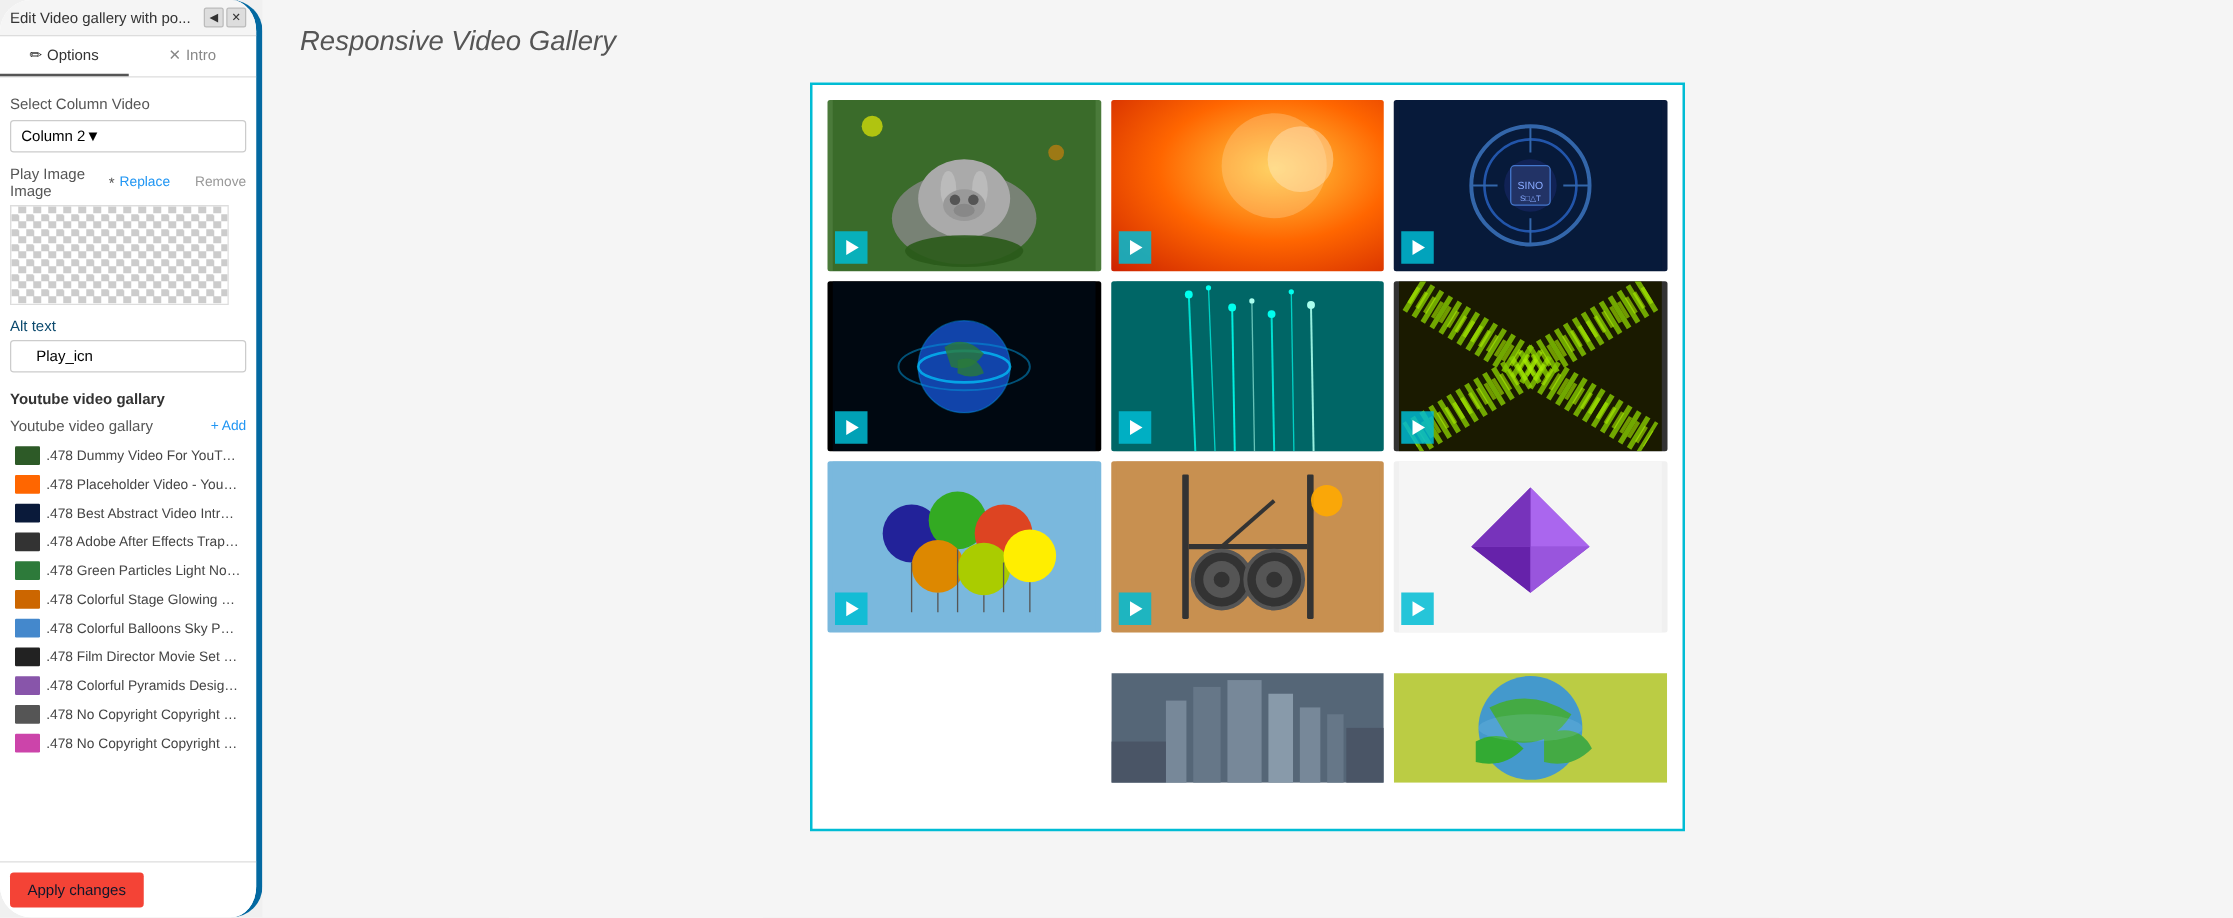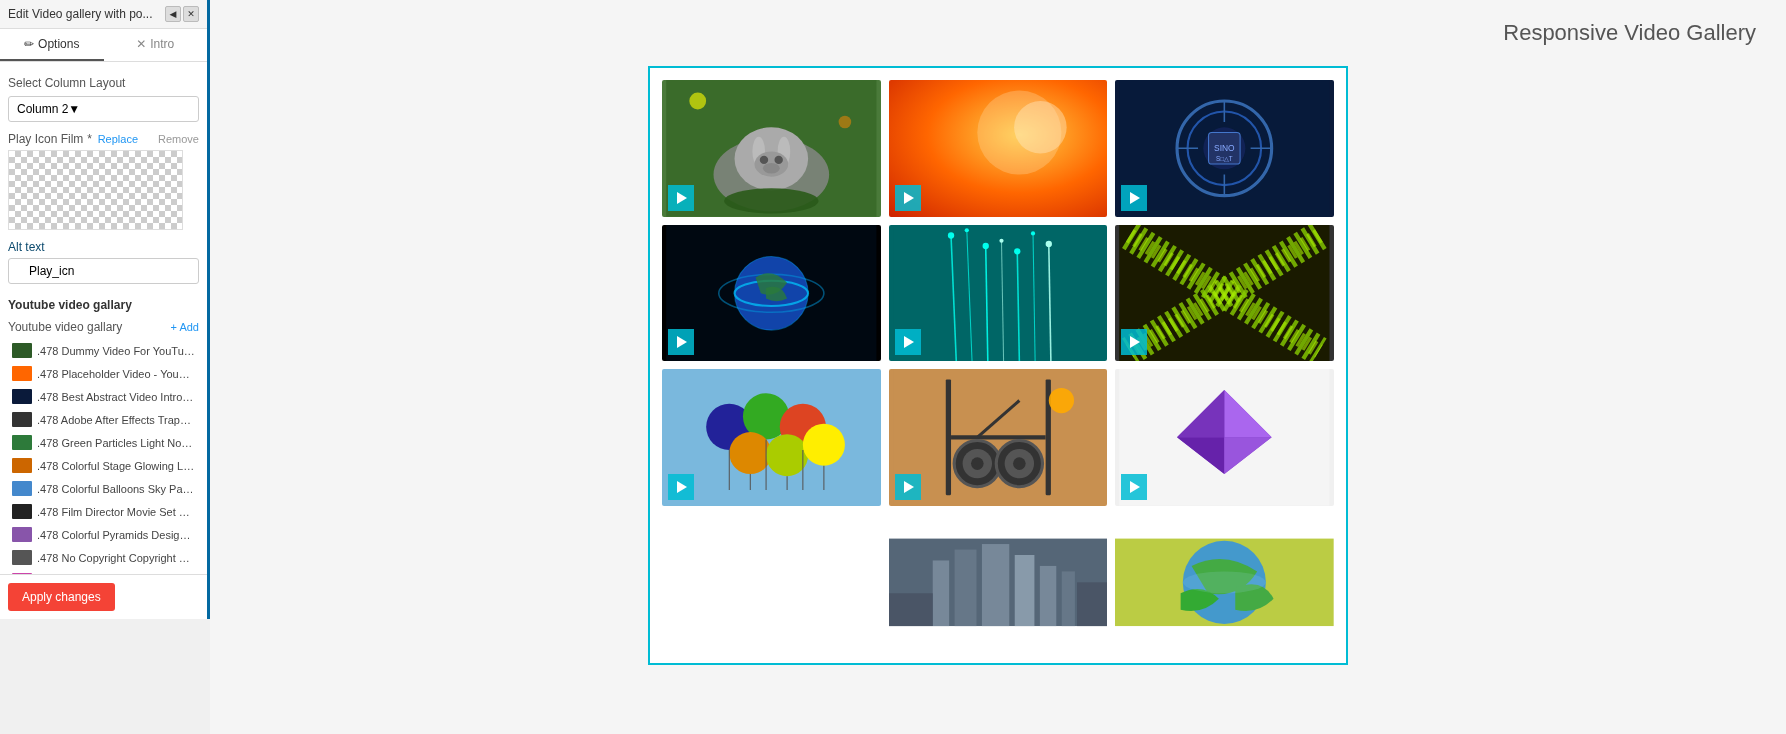--- a/index.html
+++ b/index.html
@@ -3,26 +3,27 @@
   <meta charset="utf-8">
   <style>
     * { box-sizing: border-box; margin: 0; padding: 0; }
     body { font-family: Arial, sans-serif; font-size: 13px; background: #f0f0f0; display: flex; height: 734px; overflow: hidden; }
 
     
     #sidebar {
       width: 210px;
       min-width: 210px;
       background: #fff;
-      border-right: 3px solid #0369a1;
+      border-right: 5px solid #0369a1;
       display: flex;
       flex-direction: column;
-      height: 619px;
+      height: 734px;
       overflow: hidden;
       position: relative;
+      border-radius: 25px;
     }
 
     .sidebar-header {
       background: #f5f5f5;
       border-bottom: 1px solid #ddd;
       padding: 6px 8px;
       display: flex;
       align-items: center;
       justify-content: space-between;
       font-size: 12px;
@@ -213,42 +214,43 @@
     }
 
     .sidebar-footer {
       padding: 8px;
       border-top: 1px solid #ddd;
       background: #fff;
     }
 
     .apply-btn {
       background: #f44336;
-      color: #ffffff;
+      color: #0f172a;
       border: none;
       padding: 7px 14px;
       border-radius: 3px;
       font-size: 12px;
       cursor: pointer;
     }
 
     
     #main {
       flex: 1;
       background: #f5f5f5;
       overflow-y: auto;
       padding: 20px 30px;
     }
 
     .page-title {
-      text-align: right;
+      text-align: left;
       font-size: 22px;
       font-weight: normal;
       color: #555;
       margin-bottom: 20px;
+      font-style: italic;
     }
 
     .gallery-container {
       border: 2px solid #00bcd4;
       padding: 12px;
       background: #fff;
       max-width: 700px;
       margin: 0 auto;
     }
 
@@ -346,30 +348,30 @@
     </div>
     <div class="sidebar-tab inactive">
       <span>✕</span>
       <span>Intro</span>
     </div>
   </div>
 
   <div class="sidebar-scroll">
 
     
-    <div class="section-label">Select Column Layout</div>
+    <div class="section-label">Select Column Video</div>
     <div class="dropdown-select">
       <span>Column 2</span>
       <span>▼</span>
     </div>
 
     
     <div class="play-icon-section">
       <div class="play-icon-label-row">
-        <span class="play-icon-label">Play Icon Film</span>
+        <span class="play-icon-label">Play Image Image</span>
         <span class="play-icon-label">*</span>
         <div class="play-icon-actions">
           <span class="link-btn">Replace</span>
           <span class="link-btn remove">Remove</span>
         </div>
       </div>
       <div class="play-icon-preview"></div>
     </div>
 
     

